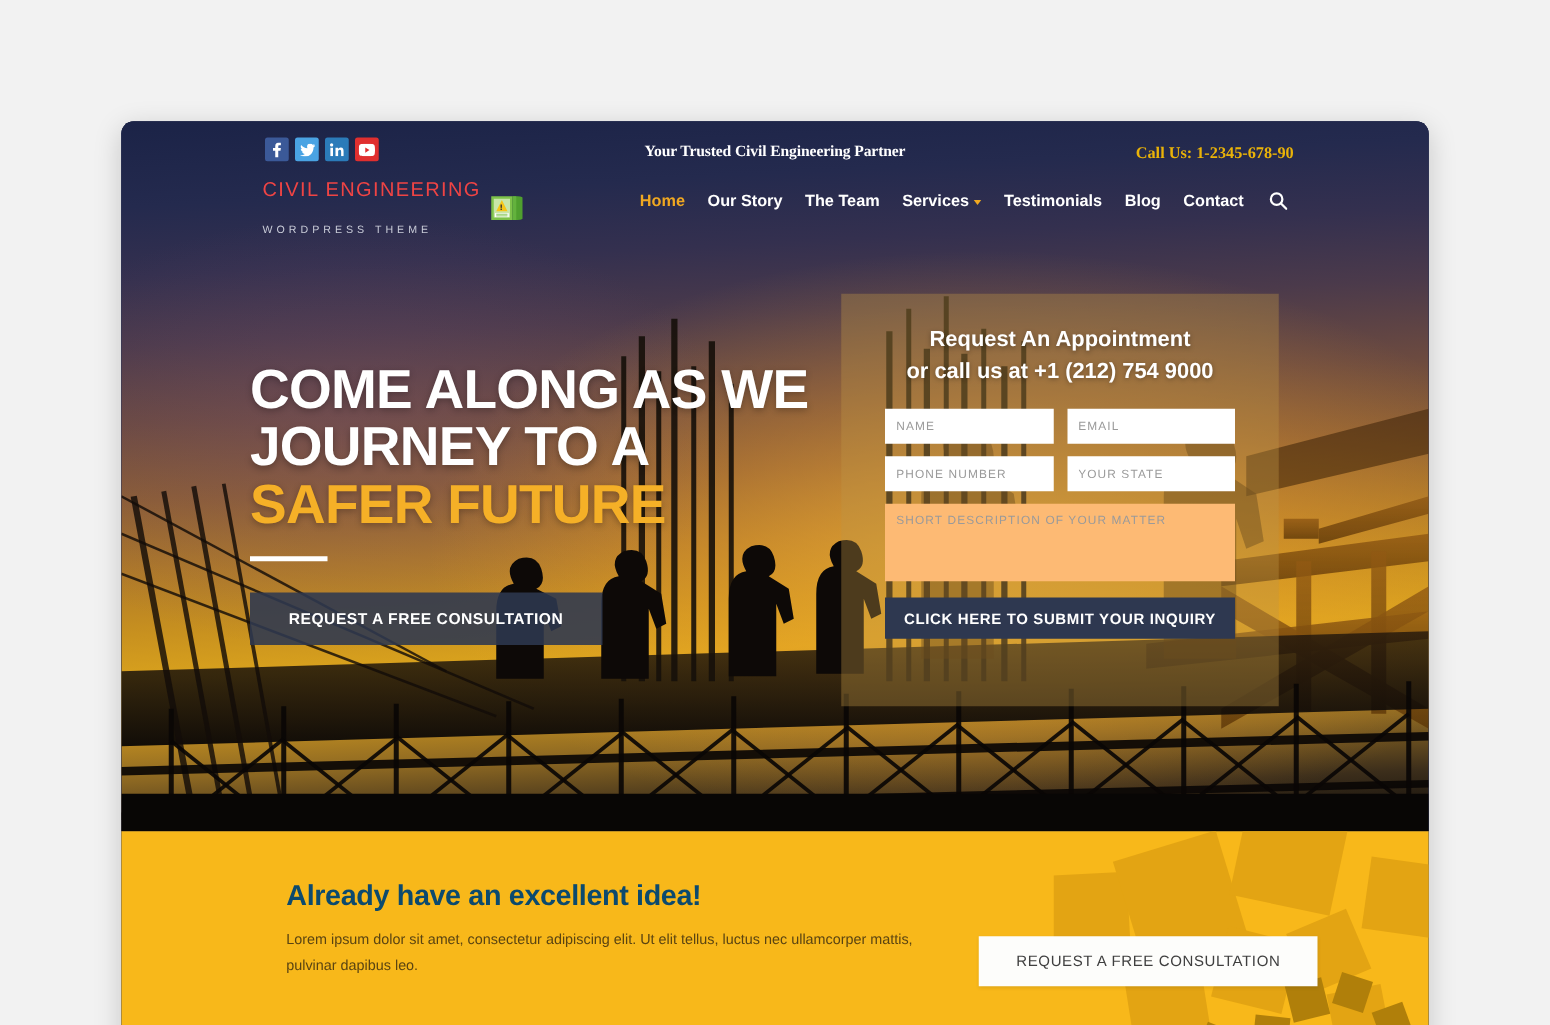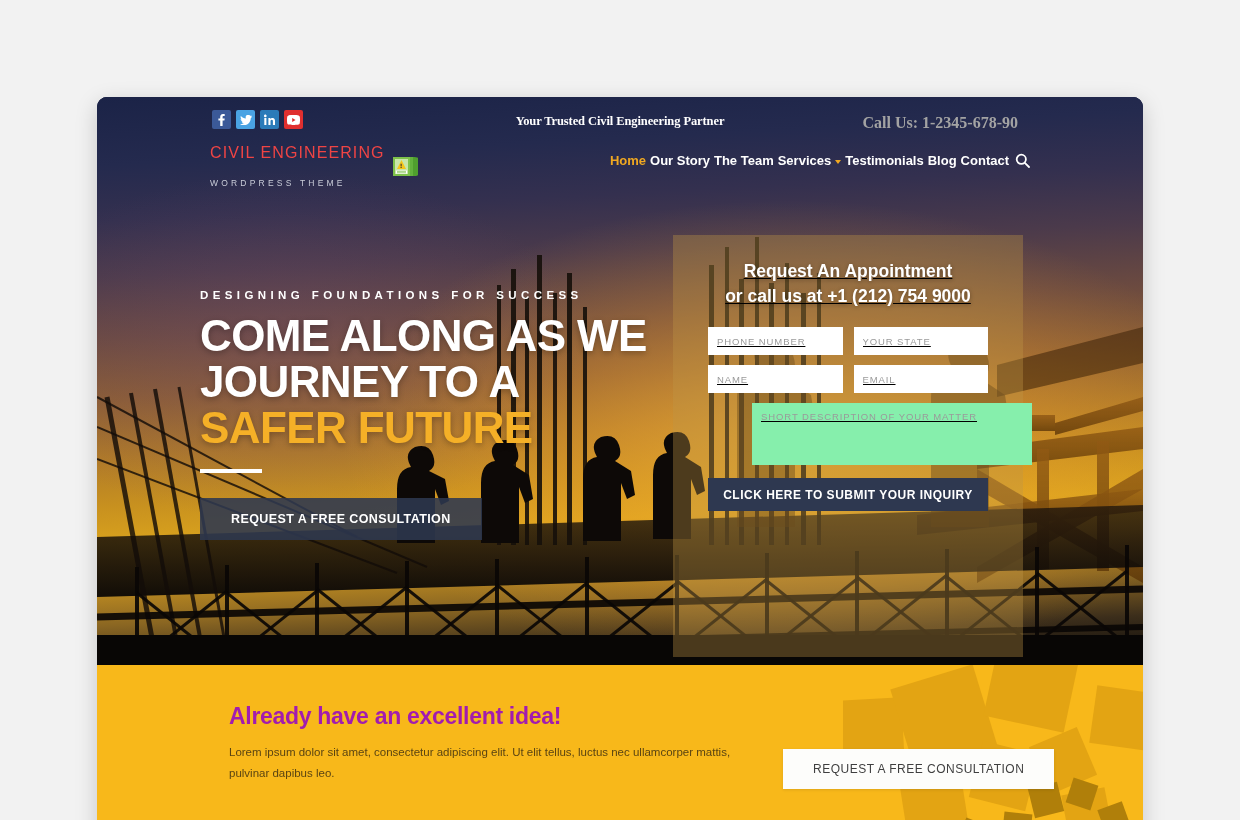--- a/index.html
+++ b/index.html
@@ -83,34 +83,34 @@
     color: #fff; font-size: 11px; font-weight: bold; line-height: 1;
     cursor: pointer;
   }
   .soc svg { display:block; }
   #tagline {
     position: absolute; left: 0; top: 17px; width: 100%;
     text-align: center; color: #fff; font-size: 12.5px; font-weight: bold;
     letter-spacing: -.1px;
   }
   #callus {
-    position: absolute; right: 125px; top: 17px;
-    color: #a3a3a3; font-size: 16px; font-weight: bold;
+    position: absolute; right: 108px; top: 17px;
+    color: #eab308; font-size: 13px; font-weight: bold;
   }
 
   
   #navrow { position: absolute; left: 0; top: 44px; width: 100%; height: 42px; z-index: 20; }
 
   #logo { position: absolute; left: 113px; top: 4px; display: flex; align-items: center; gap: 7px; cursor: pointer; }
   #logo-text { line-height: 1; }
   #logo-l1 { color: #ef4444; font-size: 16px; letter-spacing: 1.1px; display: block; }
   #logo-l2 { color: #c9ccd8; font-size: 8.5px; letter-spacing: 3.2px; display: block; margin-top: 18px; }
   #logo-mark { width: 26px; height: 25px; }
 
-  #nav { position: absolute; right: 113px; top: 12px; display: flex; align-items: center; gap: 4px; }
+  #nav { position: absolute; right: 113px; top: 12px; display: flex; align-items: center; gap: 18px; }
   .navitem {
     color: #fff; font-size: 13px; font-weight: bold; cursor: pointer;
     white-space: nowrap; display: flex; align-items: center; gap: 4px;
   }
   .navitem.active { color: #f0a821; }
   .caret {
     width: 0; height: 0; border-left: 3.5px solid transparent;
     border-right: 3.5px solid transparent; border-top: 4.5px solid #f0a821;
     margin-top: 2px;
   }
@@ -132,25 +132,24 @@
   #hero-btn {
     margin-top: 25px; display: inline-block;
     background: rgba(46,56,80,.88);
     color: #fff; font-size: 12.5px; font-weight: bold; letter-spacing: .4px;
     padding: 14px 31px; cursor: pointer; white-space: nowrap;
   }
 
   
   #panel {
     position: absolute; left: 576px; top: 138px;
-    width: 350px; height: 422px;
+    width: 350px; height: 330px;
     background: rgba(190,150,70,.36);
     z-index: 16;
     padding: 24px 35px 0 35px;
-    text-decoration: underline;
   }
   #panel-title {
     color: #fff; font-size: 17.5px; font-weight: bold; text-align: center;
     line-height: 25px; text-shadow: 0 1px 4px rgba(0,0,0,.35);
   }
   #form { margin-top: 18px; }
   .frow { display: flex; gap: 11px; margin-bottom: 10px; }
   .fld {
     background: #fff; border: none; height: 28px; flex: 1; width: 100%;
     font-family: "Liberation Sans", sans-serif;
@@ -160,42 +159,42 @@
   .fld::placeholder { color: #9a9a9a; }
   .selwrap { position: relative; margin-bottom: 10px; }
   .selwrap .caret-dn {
     position: absolute; right: 12px; top: 12px;
     width: 0; height: 0; border-left: 5px solid transparent;
     border-right: 5px solid transparent; border-top: 6px solid #4a4a4a;
     pointer-events: none;
   }
   .fld.sel { padding-right: 28px; appearance: none; }
   .fta {
-    background: #86efac; border: none; width: 100%; height: 62px;
+    background: #fdba74; border: none; width: 100%; height: 62px;
     font-family: "Liberation Sans", sans-serif;
     font-size: 9.5px; letter-spacing: .9px; color: #555;
-    padding: 8px 9px; resize: none; display: block; margin-left: 44px;
+    padding: 8px 9px; resize: none; display: block;
   }
   .fta::placeholder { color: #9a9a9a; }
   #submit-btn {
     margin-top: 13px; width: 100%; height: 33px;
     background: #2e3850; border: none; color: #fff;
     font-family: "Liberation Sans", sans-serif;
     font-size: 12px; font-weight: bold; letter-spacing: .5px; cursor: pointer;
   }
 
   
   #cta {
     position: absolute; left: 0; top: 568px; width: 1046px; height: 172px;
     background: #f8b81a; overflow: hidden;
   }
   #cta-squares { position: absolute; right: 0; top: 0; width: 300px; height: 172px; }
   #cta-text { position: absolute; left: 132px; top: 38px; width: 520px; z-index: 3; }
   #cta-title {
-    color: #a21caf; font-size: 23px; font-weight: bold; letter-spacing: -.3px;
+    color: #0c4a6e; font-size: 23px; font-weight: bold; letter-spacing: -.3px;
   }
   #cta-body {
     margin-top: 12px; color: #5a4412; font-size: 11.5px; line-height: 21px;
     max-width: 510px;
   }
   #cta-btn {
     position: absolute; left: 686px; top: 84px; z-index: 3;
     background: #fdfdfb; color: #3f3f3f;
     font-size: 12px; letter-spacing: .5px;
     padding: 13px 30px; cursor: pointer; white-space: nowrap;
@@ -403,44 +402,43 @@
         <span id="search-btn">
           <svg width="15" height="15" viewBox="0 0 15 15" fill="none" stroke="#fff" stroke-width="1.8">
             <circle cx="6.3" cy="6.3" r="4.6"></circle>
               <line x1="9.8" y1="9.8" x2="14" y2="14" stroke-linecap="round"></line>
           </svg>
         </span>
       </nav>
     </div>
 
     <div id="hero-copy">
-      <div id="eyebrow">DESIGNING FOUNDATIONS FOR SUCCESS</div>
       <h1 id="headline">
         <div>COME ALONG AS WE</div>
         <div>JOURNEY TO A</div>
         <div class="hl-accent">SAFER FUTURE</div>
       </h1>
       <div id="rule"></div>
       <div id="hero-btn">REQUEST A FREE CONSULTATION</div>
     </div>
 
     <div id="panel">
       <div id="panel-title">
         <div>Request An Appointment</div>
         <div>or call us at +1 (212) 754 9000</div>
       </div>
 
       <div id="form">
         <div class="frow">
+          <input class="fld" type="text" placeholder="NAME" style="">
+          <input class="fld" type="text" placeholder="EMAIL" style="">
+        </div>
+        <div class="frow">
           <input class="fld" type="text" placeholder="PHONE NUMBER" style="">
           <input class="fld" type="text" placeholder="YOUR STATE" style="">
-        </div>
-        <div class="frow">
-          <input class="fld" type="text" placeholder="NAME" style="">
-          <input class="fld" type="text" placeholder="EMAIL" style="">
         </div>
         <textarea class="fta" placeholder="SHORT DESCRIPTION OF YOUR MATTER" style=""></textarea>
         <button id="submit-btn">CLICK HERE TO SUBMIT YOUR INQUIRY</button>
       </div>
     </div>
   </section>
 
   <section id="cta">
     <svg id="cta-squares" viewBox="0 0 300 172">
       <g fill="#e3a413">

